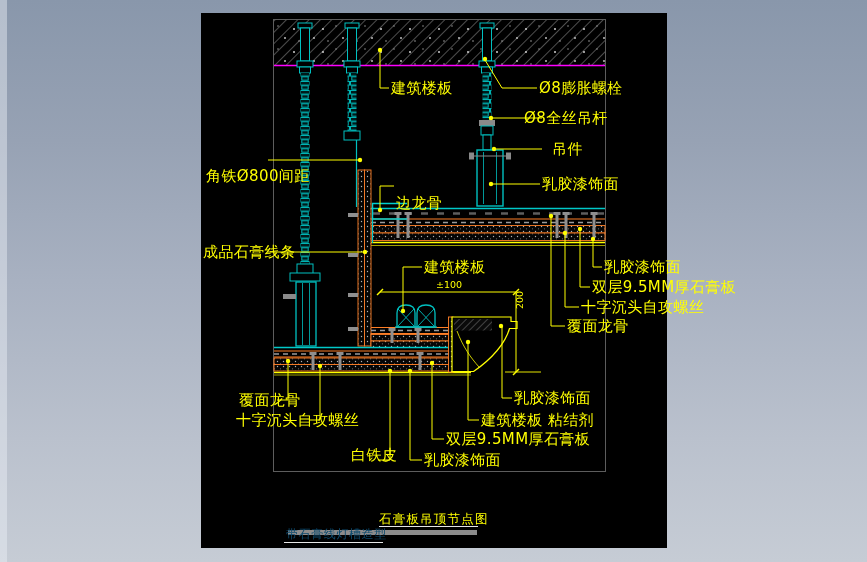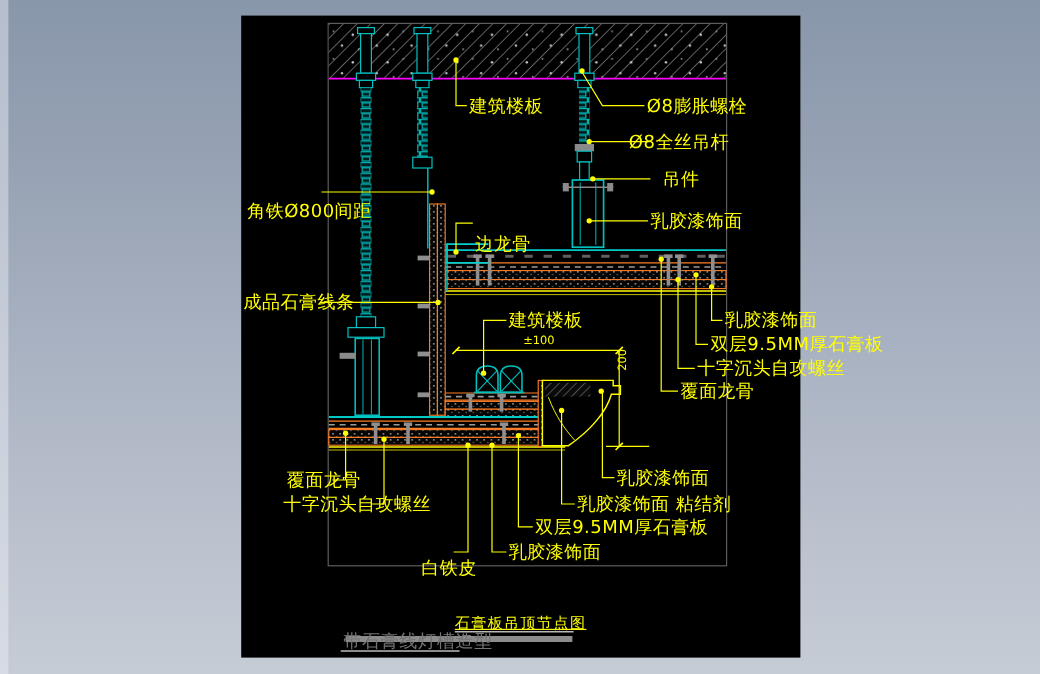--- a/index.html
+++ b/index.html
@@ -10,22 +10,22 @@
   }
   .edge-highlight{position:absolute;left:0;top:0;width:7px;height:562px;background:rgba(235,240,247,0.45);}
   .canvas{position:absolute;left:201px;top:13px;width:466px;height:535px;background:#000;}
   svg.overlay{position:absolute;left:0;top:0;width:867px;height:562px;pointer-events:none;}
   .lbl{
     position:absolute;color:#ffff00;font-size:15px;line-height:10px;
     white-space:nowrap;letter-spacing:0.4px;
   }
   .dim{position:absolute;color:#ffff00;font-size:9.5px;line-height:10px;white-space:nowrap;}
   .dim-v{transform:rotate(-90deg);transform-origin:left top;}
-  .title-main{position:absolute;color:#ffff00;font-size:12.5px;line-height:13px;letter-spacing:1.2px;white-space:nowrap;text-decoration:underline;}
-  .title-sub{position:absolute;color:#737373;font-size:15px;line-height:13px;letter-spacing:0.6px;white-space:nowrap;}
+  .title-main{position:absolute;color:#ffff00;font-size:12.5px;line-height:13px;letter-spacing:1.2px;white-space:nowrap;}
+  .title-sub{position:absolute;color:#0c4a6e;font-size:12px;line-height:13px;letter-spacing:0.6px;white-space:nowrap;}
   .rule-white{position:absolute;height:1px;background:#e6e6e6;}
   .rule-gray{position:absolute;height:5px;background:#8c8c8c;}
 </style>
 </head>
 <body>
 
 <div class="edge-highlight"></div>
 <div class="canvas"></div>
 
 <svg class="overlay" viewBox="0 0 867 562">
@@ -230,24 +230,24 @@
       <circle cx="380" cy="210" r="2.2"></circle>
         <circle cx="403" cy="311" r="2.2"></circle>
     </g>
   </g>
 </svg>
 
 <span class="lbl" style="left:206px;top:171px">角铁Ø800间距</span>
 <span class="lbl" style="left:203px;top:247px">成品石膏线条</span>
 <span class="lbl" style="left:239px;top:395px">覆面龙骨</span>
 <span class="lbl" style="left:236px;top:415px">十字沉头自攻螺丝</span>
-<span class="lbl" style="left:351px;top:468px">白铁皮</span>
+<span class="lbl" style="left:351px;top:450px">白铁皮</span>
 <span class="lbl" style="left:424px;top:455px">乳胶漆饰面</span>
 <span class="lbl" style="left:446px;top:434px">双层9.5MM厚石膏板</span>
-<span class="lbl" style="left:481px;top:415px">乳胶漆饰面 粘结剂</span>
+<span class="lbl" style="left:481px;top:415px">建筑楼板 粘结剂</span>
 <span class="lbl" style="left:514px;top:393px">乳胶漆饰面</span>
 <span class="lbl" style="left:592px;top:282px">双层9.5MM厚石膏板</span>
 <span class="lbl" style="left:604px;top:262px">乳胶漆饰面</span>
 <span class="lbl" style="left:581px;top:302px">十字沉头自攻螺丝</span>
 <span class="lbl" style="left:567px;top:321px">覆面龙骨</span>
 <span class="lbl" style="left:539px;top:83px">Ø8膨胀螺栓</span>
 <span class="lbl" style="left:524px;top:113px">Ø8全丝吊杆</span>
 <span class="lbl" style="left:552px;top:144px">吊件</span>
 <span class="lbl" style="left:542px;top:179px">乳胶漆饰面</span>
 <span class="lbl" style="left:391px;top:83px">建筑楼板</span>

